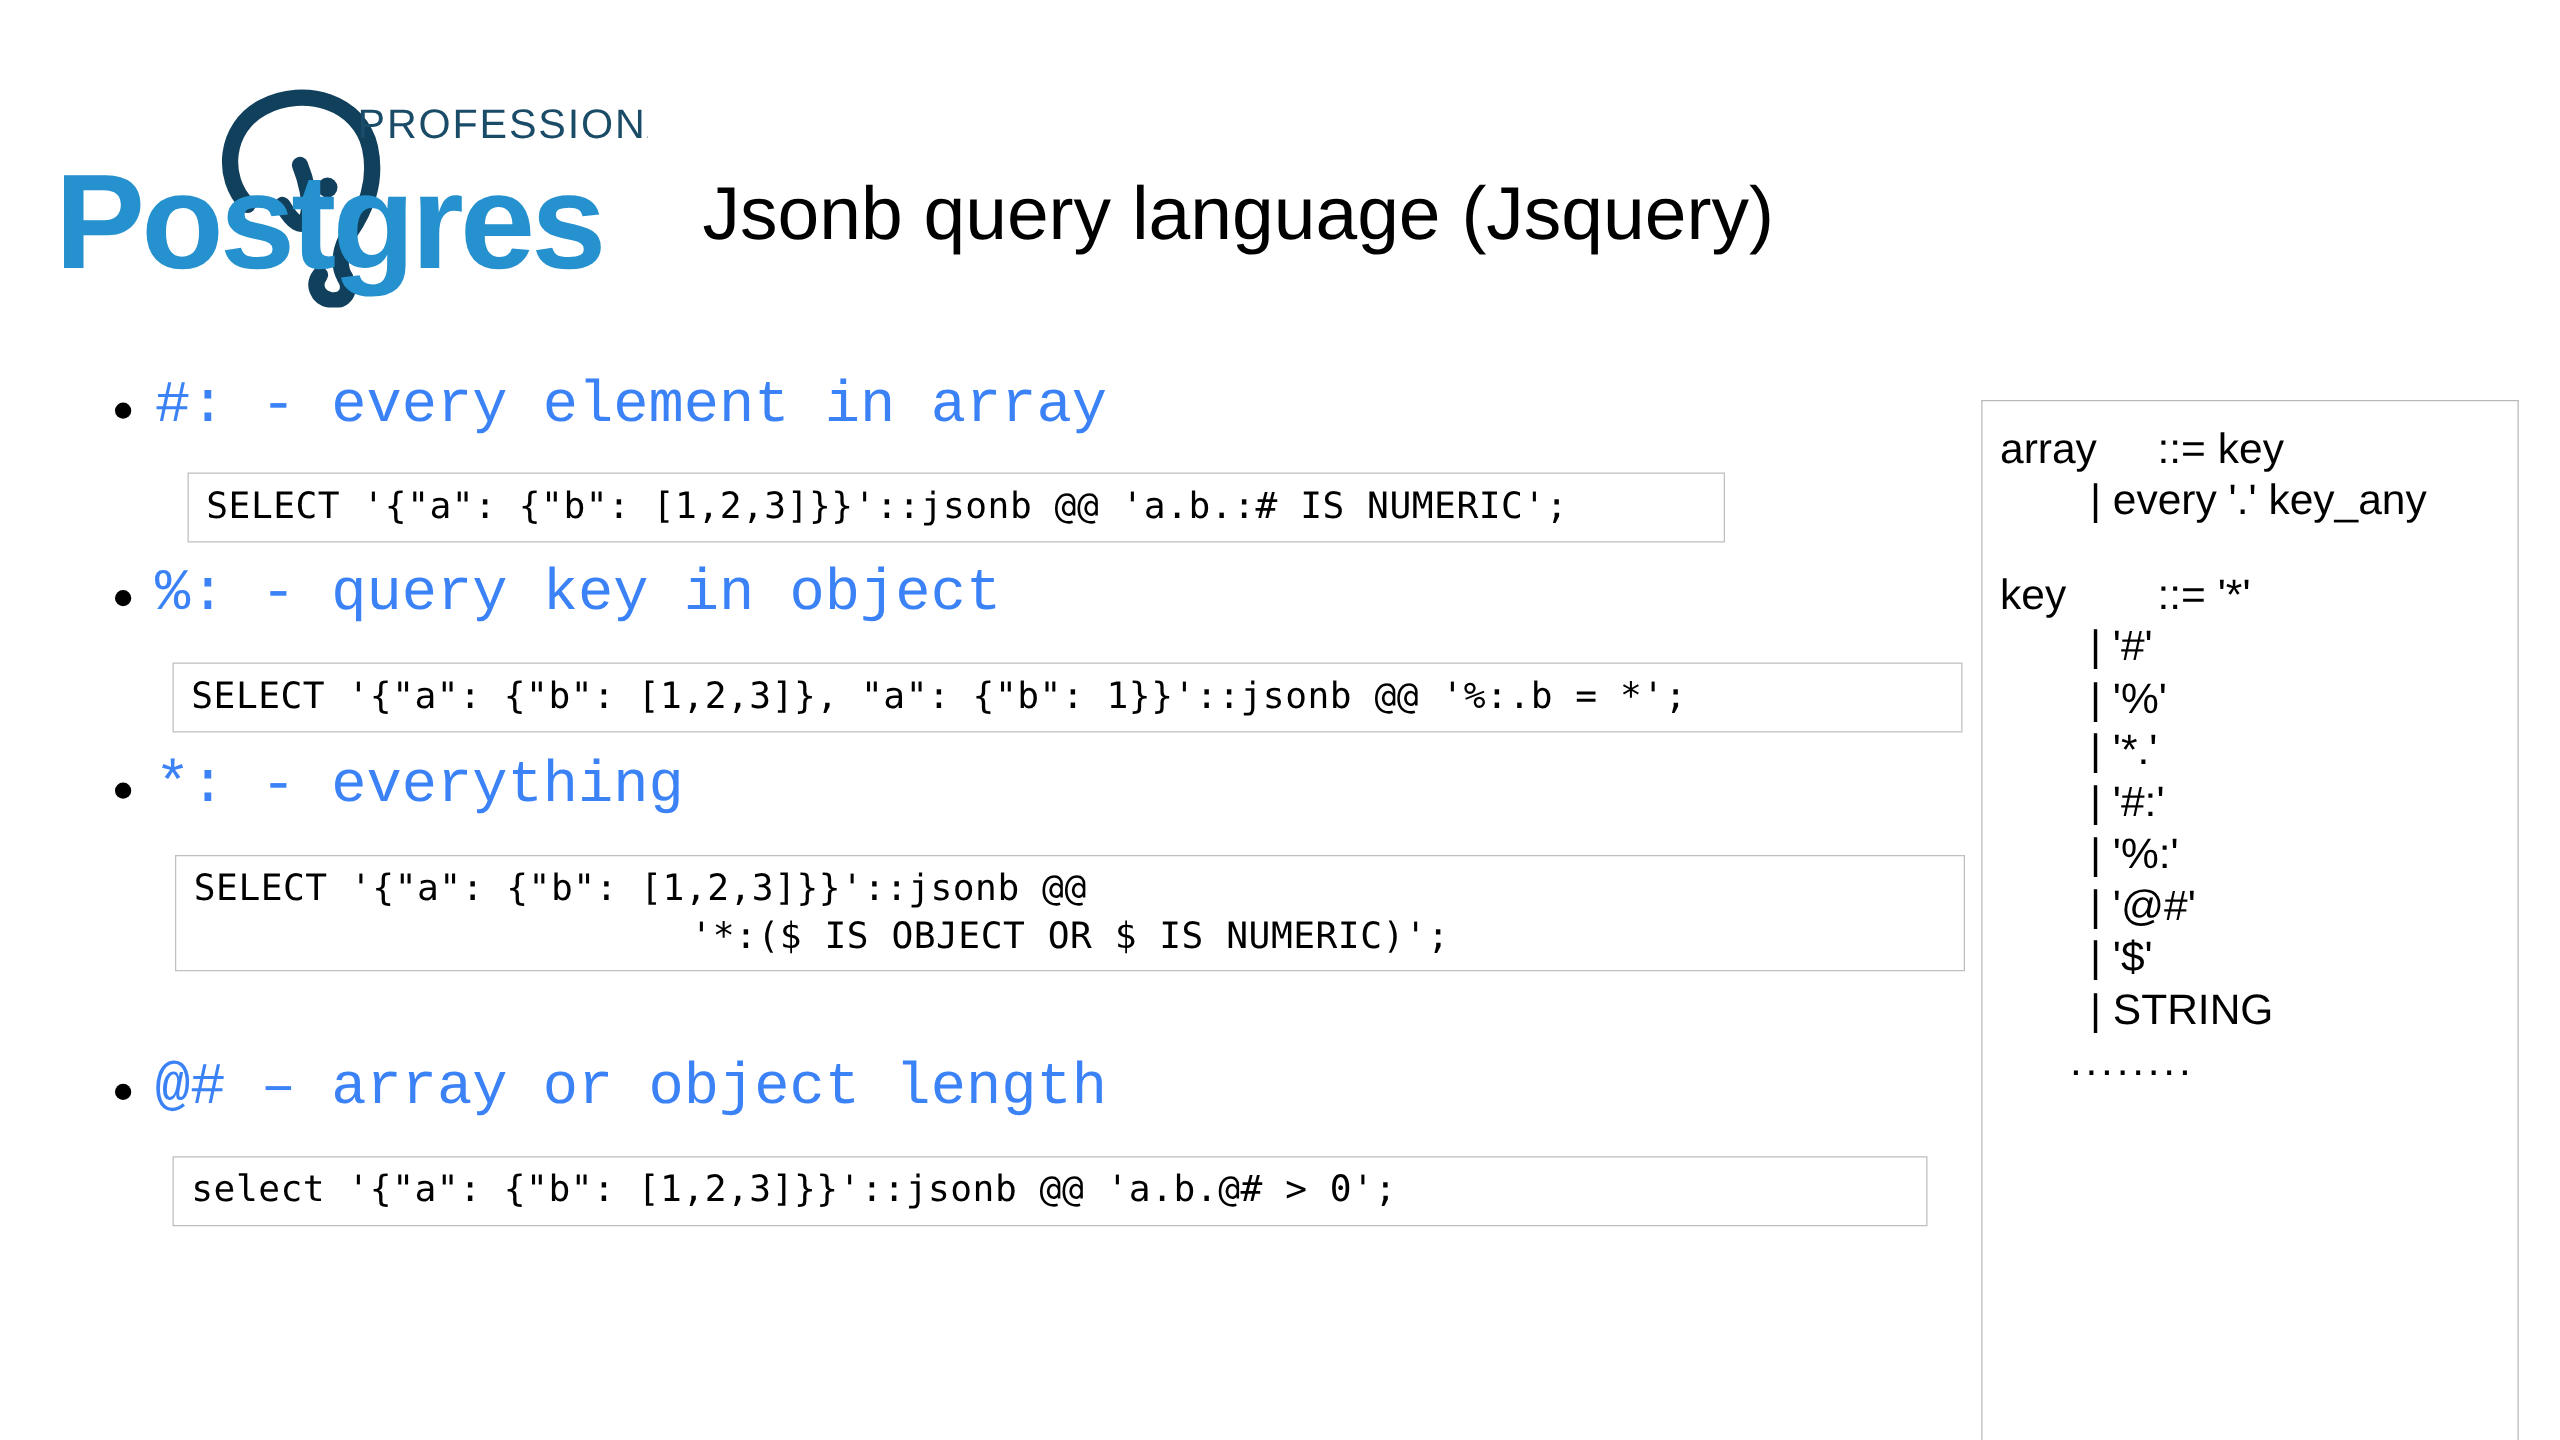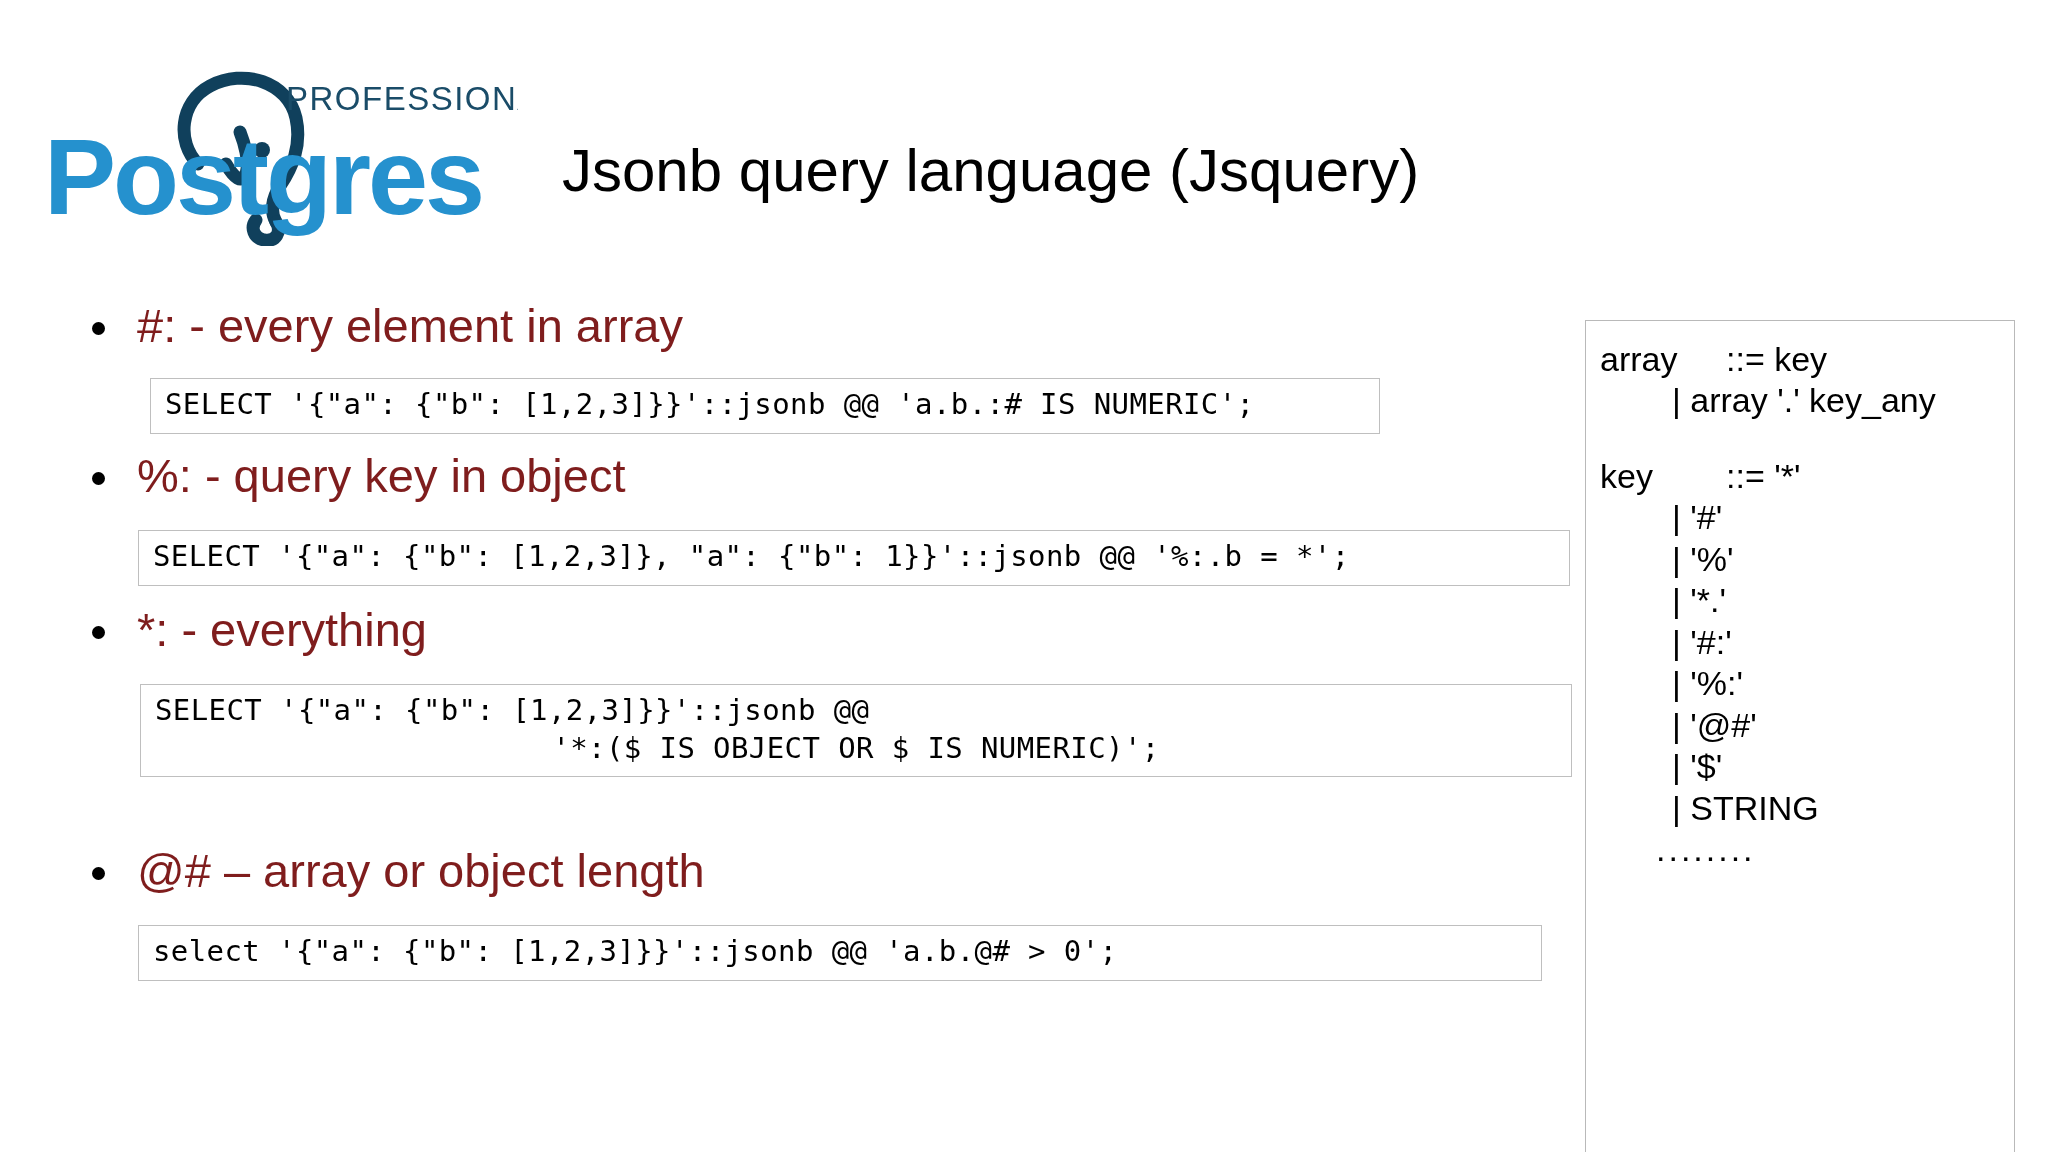--- a/index.html
+++ b/index.html
@@ -66,25 +66,26 @@
   .bullet-dot {
     position: absolute;
     left: 92px;
     top: 22px;
     width: 13px;
     height: 13px;
     border-radius: 50%;
     background: #000000;
   }
   .bullet-text {
-    margin-left: 45px;
+    margin-left: 32px;
     font-size: 47px;
     line-height: 1.12;
     white-space: nowrap;
-    color: #7f1d1d;
+    color: #3b82f6;
+    font-family: Liberation Mono, monospace;
   }
 
   .code-box {
     position: absolute;
     background: #ffffff;
     border: 1px solid #bfbfbf;
     box-sizing: border-box;
     padding: 7px 14px 9px 14px;
   }
   .code-line {
@@ -192,21 +193,21 @@
       <div class="code-line">select '{"a": {"b": [1,2,3]}}'::jsonb @@ 'a.b.@# &gt; 0';</div>
     </div>
   </div>
 
 </div>
 
 <div id="grammar-panel">
 
   <div class="gr-group">
     <div class="gr-line"><span class="gr-lhs">array</span><span>::= key</span></div>
-    <div class="gr-line gr-alt">| array '.' key_any</div>
+    <div class="gr-line gr-alt">| every '.' key_any</div>
   </div>
 
   <div class="gr-gap"></div>
 
   <div class="gr-group">
     <div class="gr-line"><span class="gr-lhs">key</span><span>::= '*'</span></div>
     <div class="gr-line gr-alt">| '#'</div>
     <div class="gr-line gr-alt">| '%'</div>
     <div class="gr-line gr-alt">| '*.'</div>
     <div class="gr-line gr-alt">| '#:'</div>

